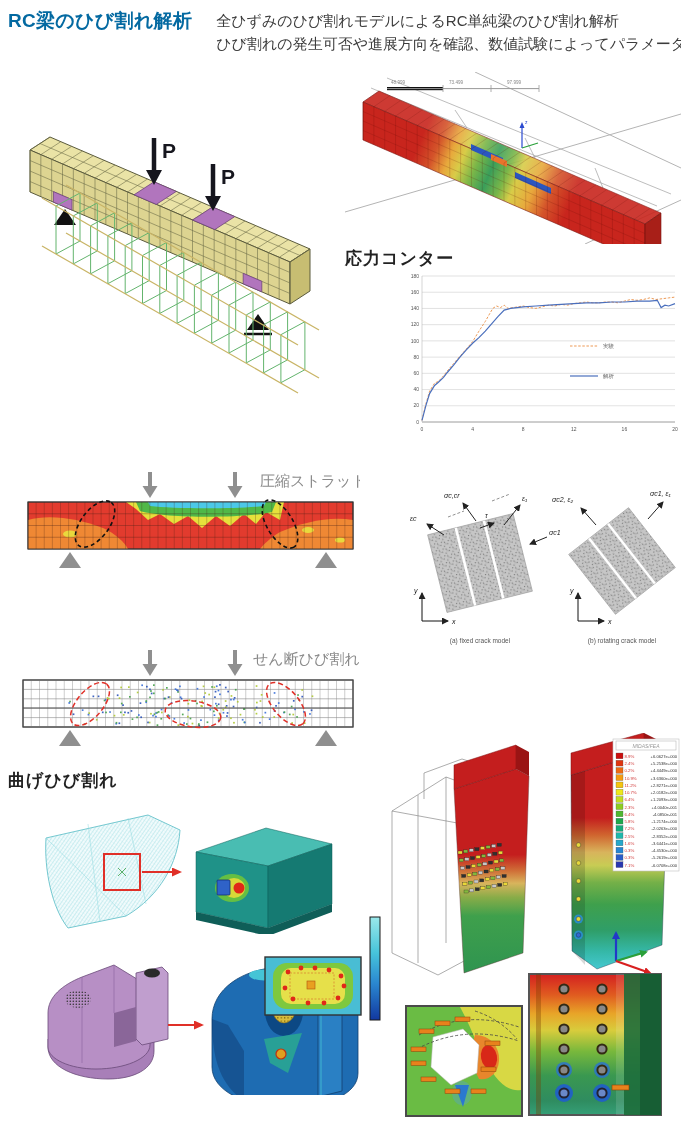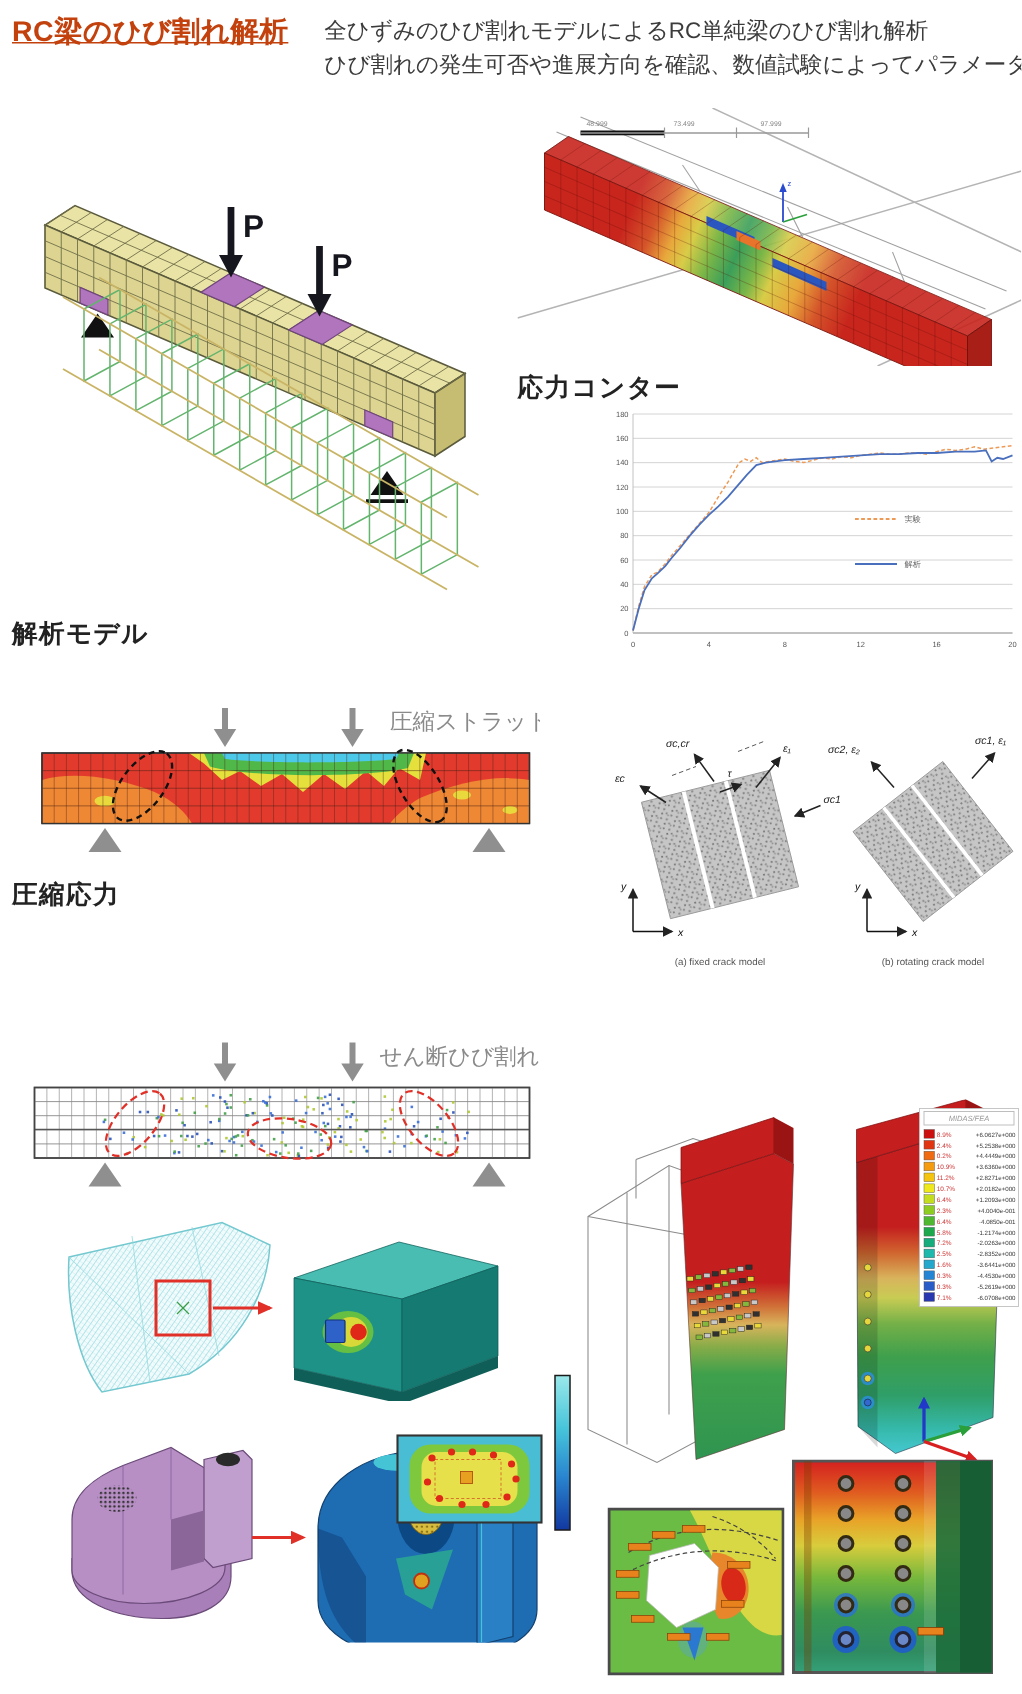--- a/index.html
+++ b/index.html
@@ -1,19 +1,19 @@
 <!DOCTYPE html>
 <html><head>
 <meta charset="utf-8">
 <style>
   html,body{margin:0;padding:0;background:#fff;}
   body{font-family:"Liberation Sans","DejaVu Sans",sans-serif;}
   .page{position:relative;width:681px;height:1129px;background:#fff;overflow:hidden;}
   .hdr{position:absolute;left:8px;top:8px;display:flex;gap:24px;align-items:flex-start;}
-  .hdr h1{margin:0;font-size:19px;font-weight:bold;color:#c2410c;white-space:nowrap;letter-spacing:.3px;text-decoration:underline;}
+  .hdr h1{margin:0;font-size:19px;font-weight:bold;color:#0369a1;white-space:nowrap;letter-spacing:.3px;}
   .sub{font-size:15px;color:#3c3c3c;line-height:23px;white-space:nowrap;padding-top:1px;}
   .fig{position:absolute;margin:0;padding:0;}
   .fig svg{display:block;}
   .fig figcaption{position:absolute;left:0;right:0;bottom:0;}
   .cap-lg{font-size:17px;font-weight:600;color:#222;letter-spacing:1px;}
   .cap-md{font-size:13px;font-weight:400;color:#333;letter-spacing:.5px;}
   .cap-sm{font-size:10.5px;color:#3a3a3a;letter-spacing:.5px;}
 </style>
 </head>
 <body>
@@ -124,21 +124,20 @@
           <polygon points="221,271 245,258 245,210 221,223" fill="none" stroke="#63b46d" stroke-width="1"></polygon>
           <polygon points="238.3,280.9 262.3,267.9 262.3,219.89999999999998 238.3,232.89999999999998" fill="none" stroke="#63b46d" stroke-width="1"></polygon>
           <polygon points="255.60000000000002,290.8 279.6,277.8 279.6,229.8 255.60000000000002,242.8" fill="none" stroke="#63b46d" stroke-width="1"></polygon>
           <polygon points="272.9,300.70000000000005 296.9,287.70000000000005 296.9,239.70000000000005 272.9,252.70000000000005" fill="none" stroke="#63b46d" stroke-width="1"></polygon>
           <line x1="34" y1="116" x2="290" y2="263" stroke="#c9b465" stroke-width="1.2"></line>
           <line x1="58" y1="103" x2="311" y2="248" stroke="#c9b465" stroke-width="1.2"></line>
           <line x1="34" y1="164" x2="290" y2="311" stroke="#c9b465" stroke-width="1.2"></line>
           <line x1="58" y1="151" x2="311" y2="296" stroke="#c9b465" stroke-width="1.2"></line>
         </g>
     </svg>
-    <figcaption class="cap-lg">解析モデル</figcaption>
   </figure>
 
   <figure class="fig" style="left:345px;top:72px;width:336px;height:198px">
     <svg viewBox="0 0 336 172" width="336" height="172">
       <defs>
         <linearGradient id="beamgrad" gradientUnits="userSpaceOnUse" x1="18" y1="30" x2="300" y2="152">
           <stop offset="0" stop-color="#c8251d"></stop>
             <stop offset=".22" stop-color="#c8251d"></stop>
           <stop offset=".28" stop-color="#d4542a"></stop>
             <stop offset=".33" stop-color="#e8a83c"></stop>
@@ -354,21 +353,20 @@
         <polygon points="142,36 134.5,24 149.5,24" fill="#8f8f8f"></polygon>
       </g>
       <g>
         <line x1="227" y1="10" x2="227" y2="26" stroke="#8f8f8f" stroke-width="4"></line>
         <polygon points="227,36 219.5,24 234.5,24" fill="#8f8f8f"></polygon>
       </g>
       <polygon points="62,90 51,106 73,106" fill="#8f8f8f"></polygon>
       <polygon points="318,90 307,106 329,106" fill="#8f8f8f"></polygon>
       <text x="252" y="24" font-size="15" fill="#8a8a8a">圧縮ストラット</text>
     </svg>
-    <figcaption class="cap-lg">圧縮応力</figcaption>
   </figure>
 
   <figure class="fig" style="left:392px;top:483px;width:289px;height:192px">
     <svg viewBox="0 0 289 166" width="289" height="166">
       <defs>
         <pattern id="speck" width="7" height="7" patternUnits="userSpaceOnUse">
           <rect width="7" height="7" fill="#c6c6c6"></rect>
           <circle cx="1.2" cy="1.5" r=".7" fill="#7d7d7d"></circle>
           <circle cx="4.6" cy="3.2" r=".8" fill="#8d8d8d"></circle>
           <circle cx="2.6" cy="5.6" r=".7" fill="#757575"></circle>
@@ -420,21 +418,21 @@
       <g stroke="#111" stroke-width="1">
         <line x1="186" y1="138" x2="186" y2="110" marker-end="url(#ah-cm)"></line>
         <line x1="186" y1="138" x2="212" y2="138" marker-end="url(#ah-cm)"></line>
       </g>
       <text x="178" y="110" font-size="7" font-style="italic" fill="#111">y</text>
       <text x="216" y="141" font-size="7" font-style="italic" fill="#111">x</text>
       <text x="230" y="160" font-size="6.5" fill="#555" text-anchor="middle">(b)  rotating crack model</text>
     </svg>
   </figure>
 
-  <figure class="fig" style="left:8px;top:687px;width:352px;height:150px">
+  <figure class="fig" style="left:8px;top:642px;width:352px;height:150px">
     <svg viewBox="0 0 352 118" width="352" height="118">
       <rect x="15" y="38" width="330" height="47" fill="#ffffff" stroke="#444" stroke-width="1"></rect>
       <g id="bend-grid">
           <line x1="15" y1="38" x2="15" y2="85" stroke="#9a9a9a" stroke-width="0.5"></line>
           <line x1="23.25" y1="38" x2="23.25" y2="85" stroke="#9a9a9a" stroke-width="0.5"></line>
           <line x1="31.5" y1="38" x2="31.5" y2="85" stroke="#9a9a9a" stroke-width="0.5"></line>
           <line x1="39.75" y1="38" x2="39.75" y2="85" stroke="#9a9a9a" stroke-width="0.5"></line>
           <line x1="48" y1="38" x2="48" y2="85" stroke="#9a9a9a" stroke-width="0.5"></line>
           <line x1="56.25" y1="38" x2="56.25" y2="85" stroke="#9a9a9a" stroke-width="0.5"></line>
           <line x1="64.5" y1="38" x2="64.5" y2="85" stroke="#9a9a9a" stroke-width="0.5"></line>
@@ -669,20 +667,21 @@
         <polygon points="142,34 134.5,22 149.5,22" fill="#8f8f8f"></polygon>
       </g>
       <g>
         <line x1="227" y1="8" x2="227" y2="24" stroke="#8f8f8f" stroke-width="4"></line>
         <polygon points="227,34 219.5,22 234.5,22" fill="#8f8f8f"></polygon>
       </g>
       <polygon points="62,88 51,104 73,104" fill="#8f8f8f"></polygon>
       <polygon points="318,88 307,104 329,104" fill="#8f8f8f"></polygon>
       <text x="245" y="22" font-size="15" fill="#8a8a8a">せん断ひび割れ</text>
     </svg>
+    <figcaption class="cap-lg">曲げひび割れ</figcaption>
   </figure>
 
   <figure class="fig" style="left:28px;top:808px;width:335px;height:148px">
     <svg viewBox="0 0 335 126" width="335" height="126">
       <defs>
         <pattern id="cyanmesh" width="3" height="3" patternUnits="userSpaceOnUse" patternTransform="rotate(35)">
           <rect width="3" height="3" fill="#f2fbfc"></rect>
           <line x1="0" y1="0" x2="0" y2="3" stroke="#7fd2da" stroke-width=".7"></line>
           <line x1="0" y1="0" x2="3" y2="0" stroke="#b2e6ea" stroke-width=".4"></line>
         </pattern>

